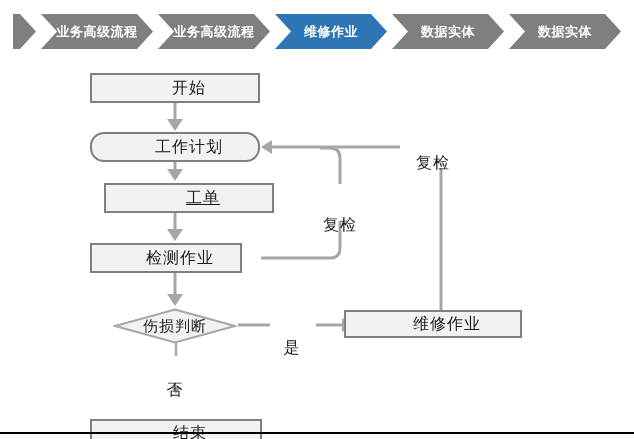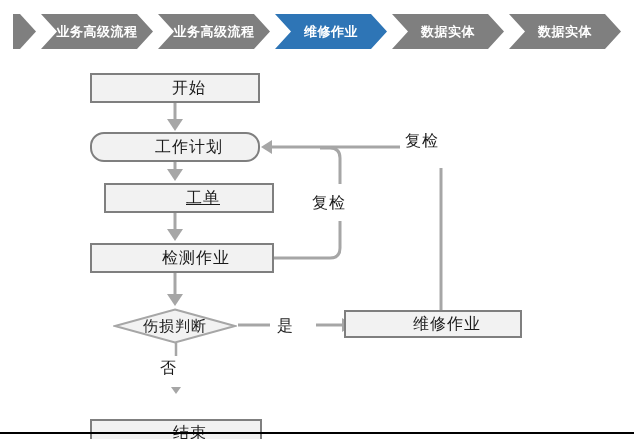--- a/index.html
+++ b/index.html
@@ -83,22 +83,23 @@
     font-size: 15px;
     color: var(--label-text);
     letter-spacing: 1px;
   }
 
   
   .edge-label {
     position: absolute;
     font-size: 16px;
     color: var(--label-text);
-    text-align: left;
+    text-align: center;
     letter-spacing: 1px;
+    margin-top: 22px;
   }
 
   .connectors { position: absolute; inset: 0; }
 
   .bottom-rule {
     position: absolute;
     left: 0;
     top: 432px;
     width: 634px;
     height: 2px;
@@ -153,21 +154,21 @@
       <polygon points="171,387 181,387 176,394"></polygon>
     </g>
   </svg>
 
   <div class="node" style="left:90px; top:73px; width:170px; height:30px;">开始</div>
 
   <div class="node" style="left:90px; top:132px; width:170px; height:30px;border-radius:14px;">工作计划</div>
 
   <div class="node" style="left:104px; top:183px; width:170px; height:30px;text-decoration:underline;">工单</div>
 
-  <div class="node" style="left:90px; top:243px; width:184px; height:30px;">检测作业</div>
+  <div class="node" style="left:90px; top:243px; width:152px; height:30px;">检测作业</div>
 
   <div class="node" style="left:344px; top:310px; width:178px; height:28px;">维修作业</div>
 
   <div class="node" style="left:90px; top:395px; width:172px; height:28px;margin-top:24px;">结束</div>
 
   <div class="diamond-wrap">
     <svg width="124" height="36" viewBox="0 0 124 36" xmlns="http://www.w3.org/2000/svg">
       <polygon points="62,1.5 122,18 62,34.5 2,18" fill="#F2F2F2" stroke="#A6A6A6" stroke-width="2"></polygon>
     </svg>
     <span class="diamond-label">伤损判断</span>

